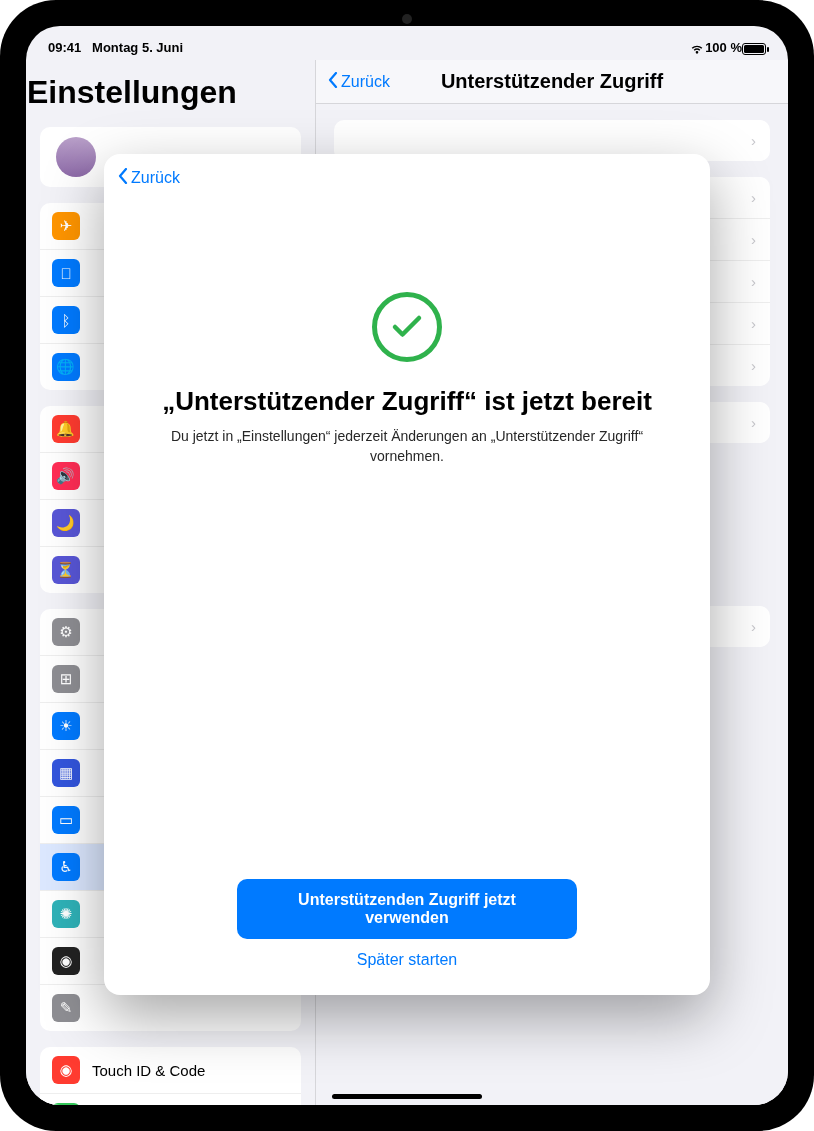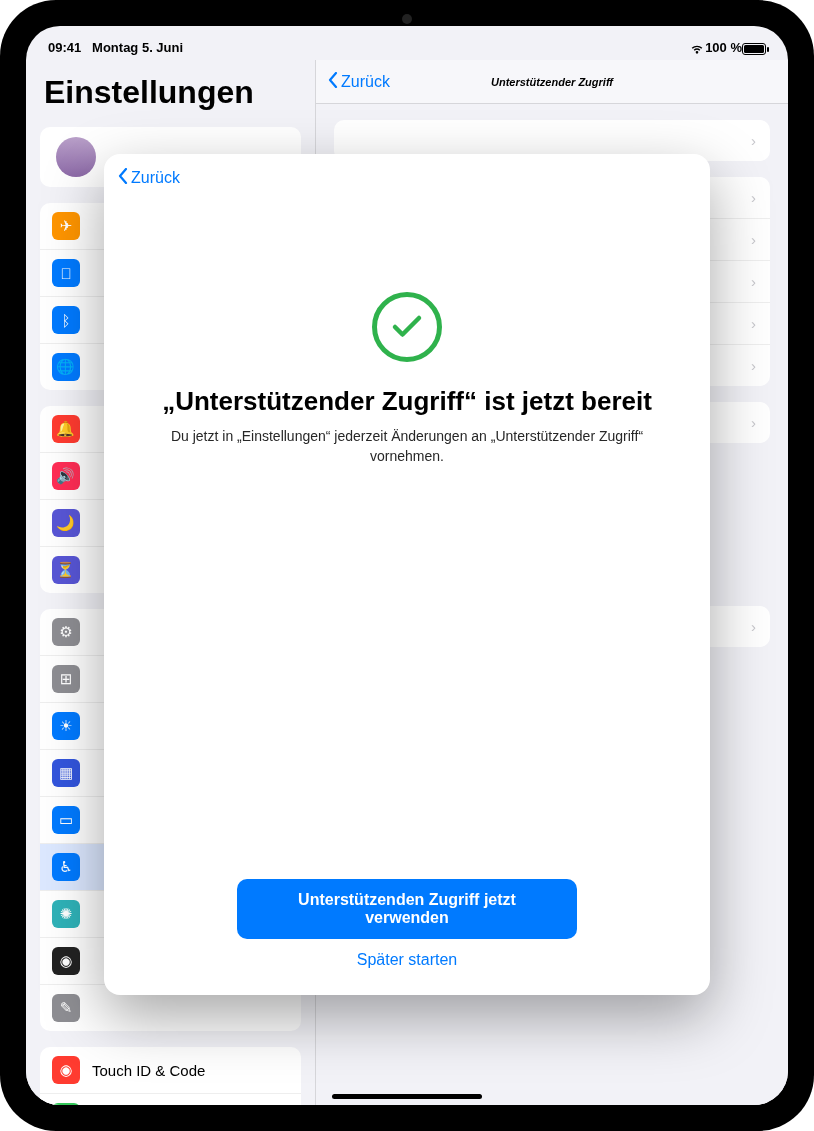--- a/index.html
+++ b/index.html
@@ -44,42 +44,42 @@
   .battery .fill { position:absolute; left:1px; top:1px; bottom:1px; right:1px; background:#000; border-radius:1.5px;}
   .wifi { width:16px;height:12px; position:relative;}
   .wifi svg{width:16px;height:12px}
 
   
   .split { display: flex; height: calc(100% - 26px); }
   .sidebar {
     width: 290px; border-right: 1px solid #d6d6da; padding-top: 8px;
     background: #f2f2f7;
   }
-  .sidebar-title { font-size: 32px; font-weight: 700; padding: 6px 18px 12px; }
+  .sidebar-title { font-size: 32px; font-weight: 700; padding: 6px 1px 12px; }
   .profile { display:flex; align-items:center; gap:12px; padding:10px 16px;
     background:#fff;border-radius:10px; margin:4px 14px 16px; height:60px;}
   .avatar { width:40px;height:40px;border-radius:50%; background:linear-gradient(#b9a0c9,#8d6aa8);}
   .app-icon { width:28px;height:28px;border-radius:6px; display:flex;align-items:center;justify-content:center;color:#fff;font-size:15px;}
   .side-group { margin: 4px 14px 16px; background:#fff; border-radius:10px; overflow:hidden;}
   .side-row { display:flex; align-items:center; gap:12px; padding:9px 12px; border-bottom:1px solid #eee; font-size:15px; color:#000;}
   .side-row:last-child{border-bottom:none;}
   .side-row.active { background:#dce8ff;}
   .side-row .app-icon{flex:0 0 28px;}
   .side-row .label{flex:1;}
 
   
   .content {
     flex:1; display:flex;flex-direction:column;
     background:#f2f2f7;
   }
   .navbar {
     height:44px;display:flex;align-items:center;justify-content:center;
     position:relative;border-bottom:1px solid #d6d6da;background:#f7f7fa;
   }
-  .navbar .nav-title{font-size:11px;font-weight:600;font-style:italic;}
+  .navbar .nav-title{font-size:20px;font-weight:600;}
   .navbar .nav-back{position:absolute;left:12px;color:#007aff;font-size:16px;display:flex;align-items:center;gap:3px;}
   .content-scroll{padding:16px 18px;color:#444;font-size:14px; overflow:hidden;}
   .inset-group{background:#fff;border-radius:10px;margin-bottom:16px;}
   .inset-row{display:flex;align-items:center;justify-content:space-between;padding:12px 14px;border-bottom:1px solid #eee;font-size:15px;color:#000;}
   .inset-row:last-child{border-bottom:none;}
   .chev{color:#c7c7cc;}
   .bg-note{font-size:12px;color:#6d6d72;padding:0 6px 10px;line-height:1.4;}
 
   
   .modal {

